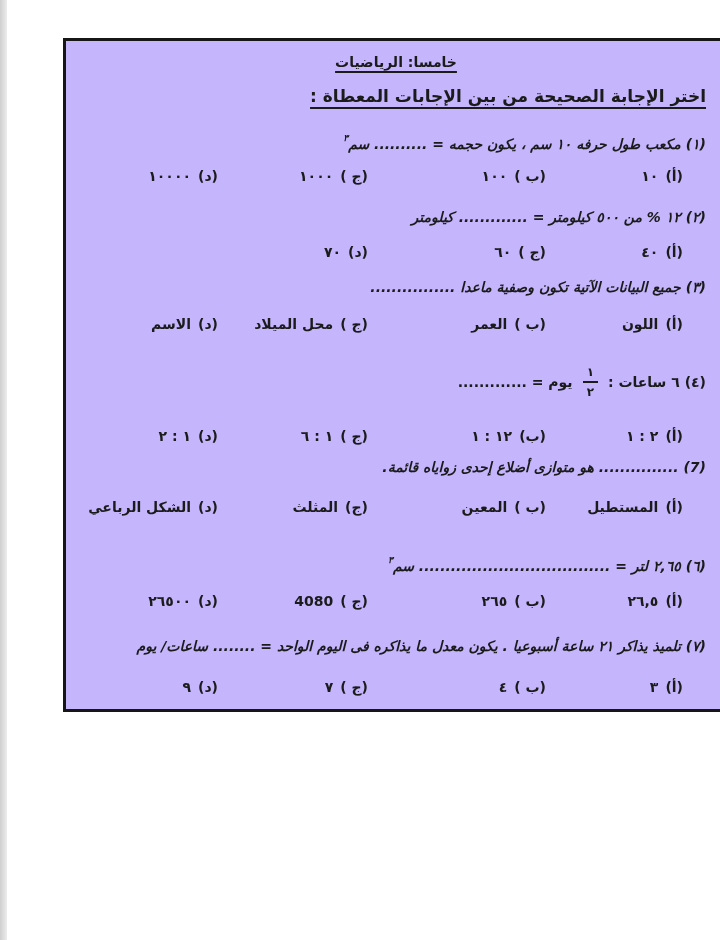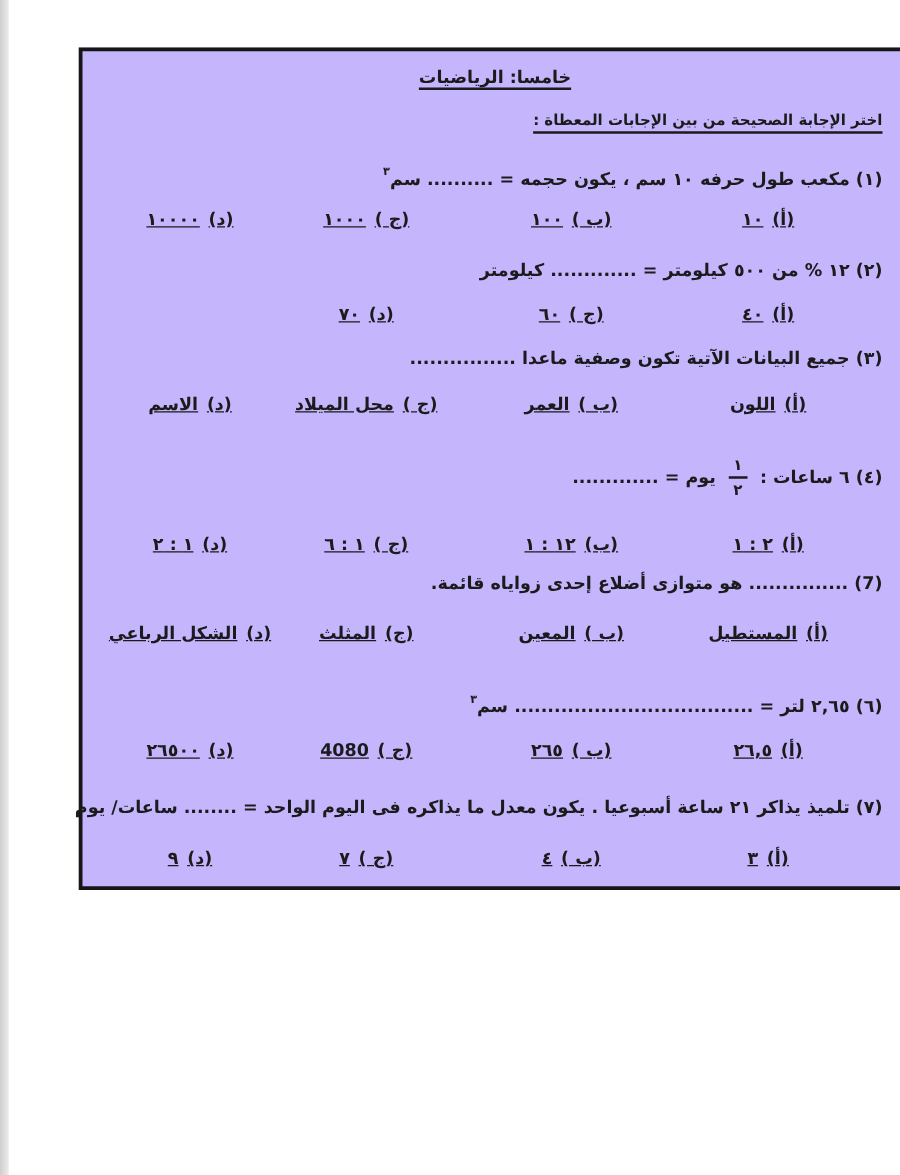--- a/index.html
+++ b/index.html
@@ -39,34 +39,35 @@
     font-size: 14px;
     font-weight: 700;
     line-height: 22px;
     text-decoration: underline;
     text-underline-offset: 4px;
     text-decoration-thickness: 1.5px;
   }
   .instruction {
     margin-top: 11px;
     text-align: start;
-    font-size: 12px;
+    font-size: 17px;
     font-weight: 700;
     line-height: 24px;
     text-decoration: underline;
     text-underline-offset: 5px;
     text-decoration-thickness: 1.5px;
   }
   .q-text {
     margin: 0;
     text-align: start;
     font-size: 14px;
     font-weight: 700;
     line-height: 22px;
     white-space: nowrap;
+    font-style: italic;
   }
   .q-line-frac {
     display: flex;
     align-items: center;
     gap: 6px;
     height: 44px;
     font-size: 14px;
     font-weight: 700;
     white-space: nowrap;
   }
@@ -89,23 +90,22 @@
   }
   .choices {
     display: grid;
     grid-template-columns: 137px 178px 150px 1fr;
     padding-inline-start: 23px;
     font-size: 14px;
     font-weight: 700;
     line-height: 22px;
   }
   .choice {
-    text-align: center;
+    text-align: right;
     white-space: nowrap;
-    text-decoration: underline;
   }
   .c-label { margin-inline-end: 7px; }
 </style>
 </head>
 <body>
 
 <div class="scan-edge"></div>
 
 <div class="sheet-frame">
   <div class="content">

